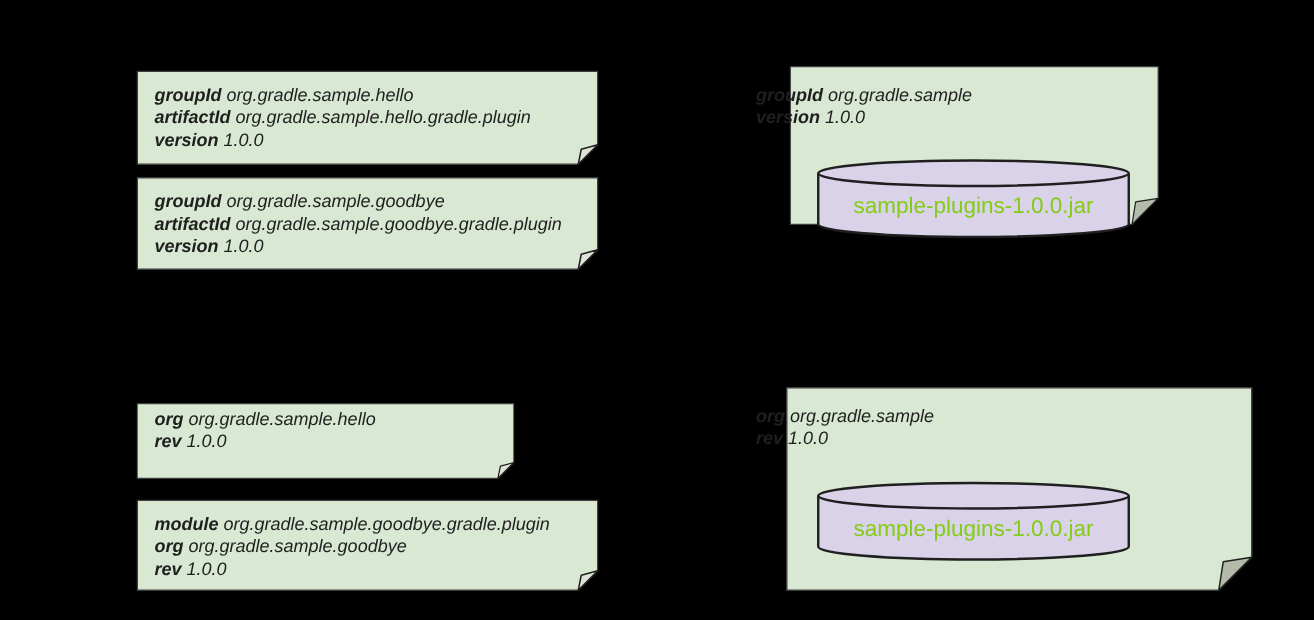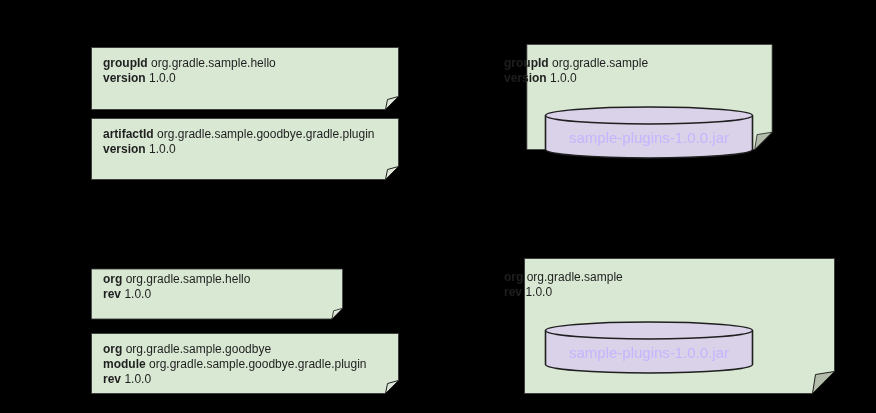--- a/index.html
+++ b/index.html
@@ -11,57 +11,59 @@
     overflow:hidden;
   }
   .note{position:absolute;}
   .note svg{position:absolute;left:0;top:0;width:100%;height:100%;display:block;}
   .note-body{fill:#d9e8d3;stroke:#3d3d3d;stroke-width:1;}
   .fold-small{fill:#dce5d6;stroke:#1f1f1f;stroke-width:1;stroke-linejoin:round;}
   .fold-large{fill:#b3bcab;stroke:#1f1f1f;stroke-width:1;stroke-linejoin:round;}
   .note-text{
     position:relative;
     padding:9px 12px 0 12px;
-    font-size:12px;line-height:15px;color:#1f1f1f;
+    font-size:12px;line-height:15px;color:#1f1f1f;font-style:italic;
   }
   .note-text.jar-pad{padding:12px 10px 0 10px;}
   .line b{font-weight:bold;}
   .cylinder{position:absolute;}
   .cylinder svg{position:absolute;left:0;top:0;width:100%;height:100%;display:block;overflow:visible;}
   .cyl-body{fill:#d9d2e9;stroke:#1f1f1f;stroke-width:1.6;}
   .cyl-top{fill:#d9d2e9;stroke:#1f1f1f;stroke-width:1.6;}
   .jar-label{
     position:absolute;left:0;top:0;right:0;bottom:0;
     display:flex;align-items:center;justify-content:center;
     padding-top:8px;
-    font-size:15px;color:#c4b5fd;white-space:nowrap;
+    font-size:15px;color:#84cc16;white-space:nowrap;
   }
 </style>
 </head>
 <body>
 
 <div class="canvas">
 
   <div class="note" style="left:91px;top:47px;width:308px;height:63px">
     <svg viewBox="0 0 308 63" aria-hidden="true">
       <path class="note-body" d="M0.5,0.5 H307.5 V49.5 L294.5,62.5 H0.5 Z"></path>
       <path class="fold-small" d="M307.5,49.5 L294.5,62.5 L296.5,52.5 Z"></path>
     </svg>
     <div class="note-text">
       <div class="line"><b>groupId</b> <span>org.gradle.sample.hello</span></div>
+      <div class="line"><b>artifactId</b> <span>org.gradle.sample.hello.gradle.plugin</span></div>
       <div class="line"><b>version</b> <span>1.0.0</span></div>
     </div>
   </div>
 
   <div class="note" style="left:91px;top:118px;width:308px;height:62px">
     <svg viewBox="0 0 308 62" aria-hidden="true">
       <path class="note-body" d="M0.5,0.5 H307.5 V48.5 L294.5,61.5 H0.5 Z"></path>
       <path class="fold-small" d="M307.5,48.5 L294.5,61.5 L296.5,51.5 Z"></path>
     </svg>
     <div class="note-text">
+      <div class="line"><b>groupId</b> <span>org.gradle.sample.goodbye</span></div>
       <div class="line"><b>artifactId</b> <span>org.gradle.sample.goodbye.gradle.plugin</span></div>
       <div class="line"><b>version</b> <span>1.0.0</span></div>
     </div>
   </div>
 
   <div class="note" style="left:494px;top:44px;width:311px;height:106px">
     <svg viewBox="0 0 311 134" aria-hidden="true">
       <path class="note-body" d="M0.5,0.5 H310.5 V111.5 L288.5,133.5 H0.5 Z"></path>
       <path class="fold-large" d="M310.5,111.5 L288.5,133.5 L291.5,114.5 Z"></path>
     </svg>
@@ -88,22 +90,22 @@
       <div class="line"><b>rev</b> <span>1.0.0</span></div>
     </div>
   </div>
 
   <div class="note" style="left:91px;top:333px;width:308px;height:61px">
     <svg viewBox="0 0 308 61" aria-hidden="true">
       <path class="note-body" d="M0.5,0.5 H307.5 V47.5 L294.5,60.5 H0.5 Z"></path>
       <path class="fold-small" d="M307.5,47.5 L294.5,60.5 L296.5,50.5 Z"></path>
     </svg>
     <div class="note-text">
+      <div class="line"><b>module</b> <span>org.gradle.sample.goodbye.gradle.plugin</span></div>
       <div class="line"><b>org</b> <span>org.gradle.sample.goodbye</span></div>
-      <div class="line"><b>module</b> <span>org.gradle.sample.goodbye.gradle.plugin</span></div>
       <div class="line"><b>rev</b> <span>1.0.0</span></div>
     </div>
   </div>
 
   <div class="note" style="left:494px;top:258px;width:371px;height:136px">
     <svg viewBox="0 0 311 136" aria-hidden="true">
       <path class="note-body" d="M0.5,0.5 H310.5 V113.5 L288.5,135.5 H0.5 Z"></path>
       <path class="fold-large" d="M310.5,113.5 L288.5,135.5 L291.5,116.5 Z"></path>
     </svg>
     <div class="note-text jar-pad">

